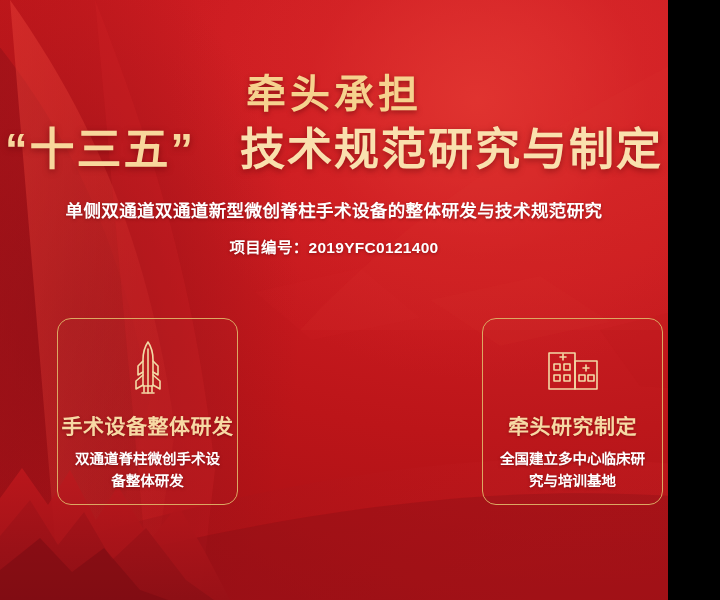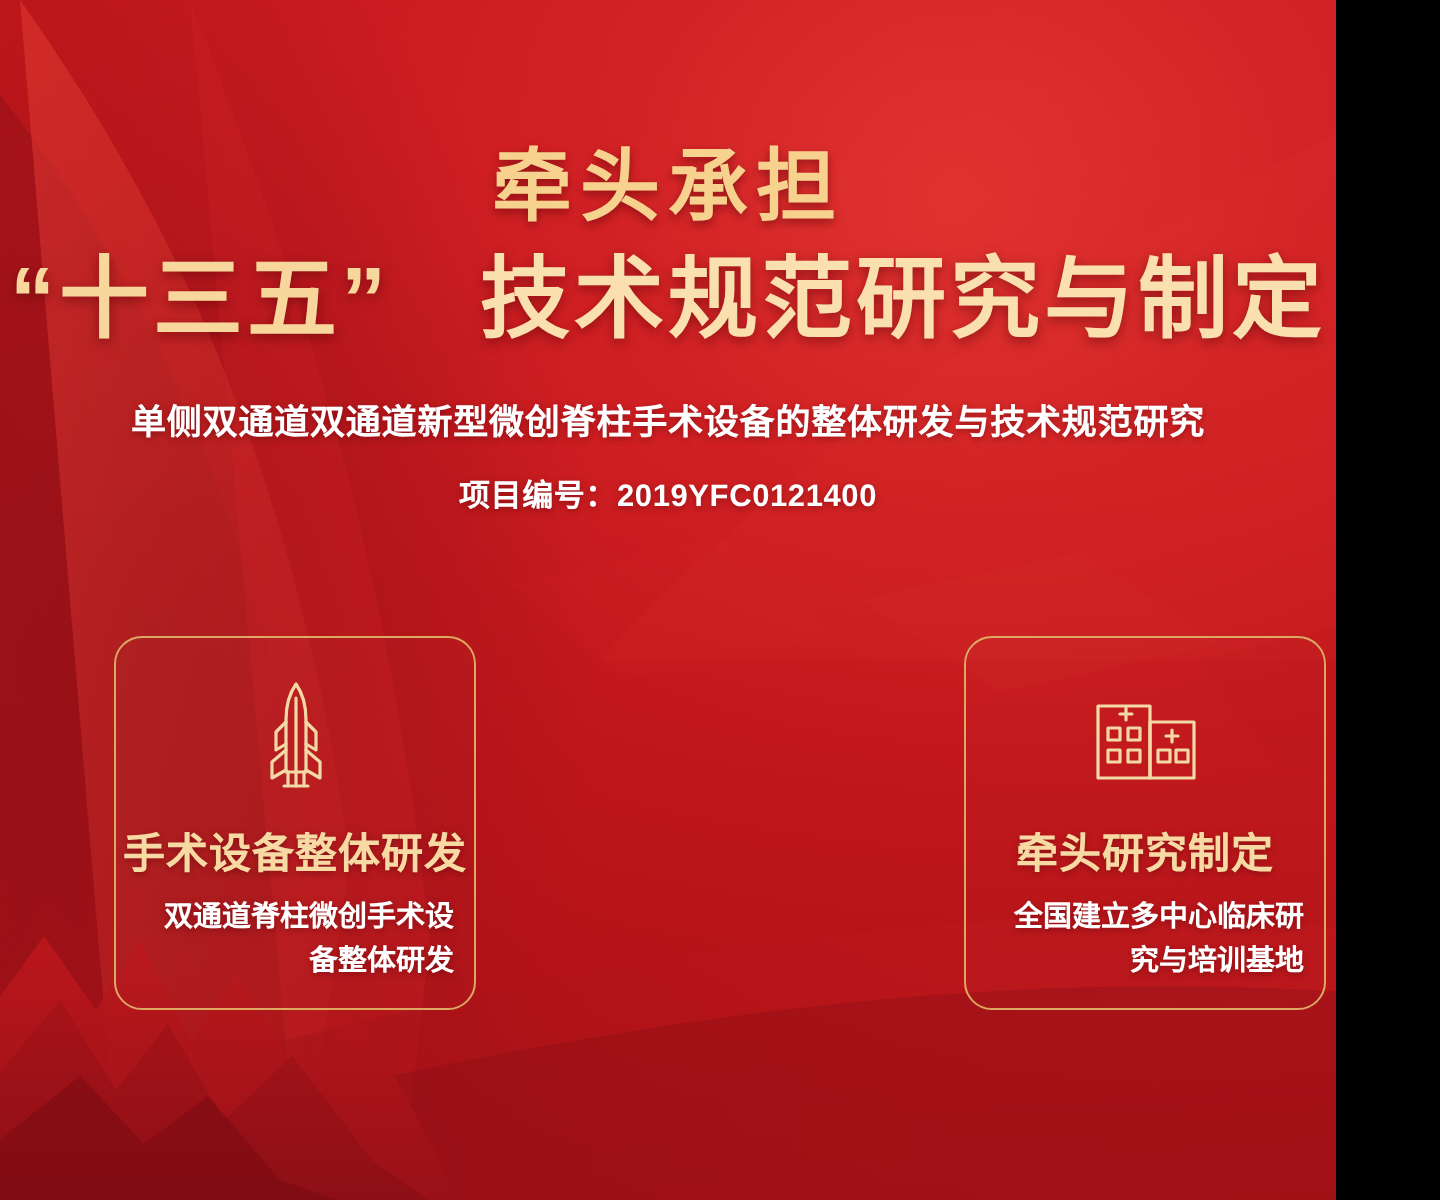--- a/index.html
+++ b/index.html
@@ -134,21 +134,21 @@
     text-shadow: 0 1px 3px rgba(92,6,10,0.5);
     white-space: nowrap;
   }
   .card-desc {
     margin-top: 9px;
     padding: 0 10px;
     font-size: 14.5px;
     font-weight: bold;
     line-height: 1.5;
     color: #FFFFFF;
-    text-align: right;
+    text-align: center;
     text-shadow: 0 1px 3px rgba(92,6,10,0.5);
   }
 </style>
 </head>
 <body>
 
 <div class="poster">
 
   <div class="bg-base"></div>
   <div class="bg-glow-right"></div>

